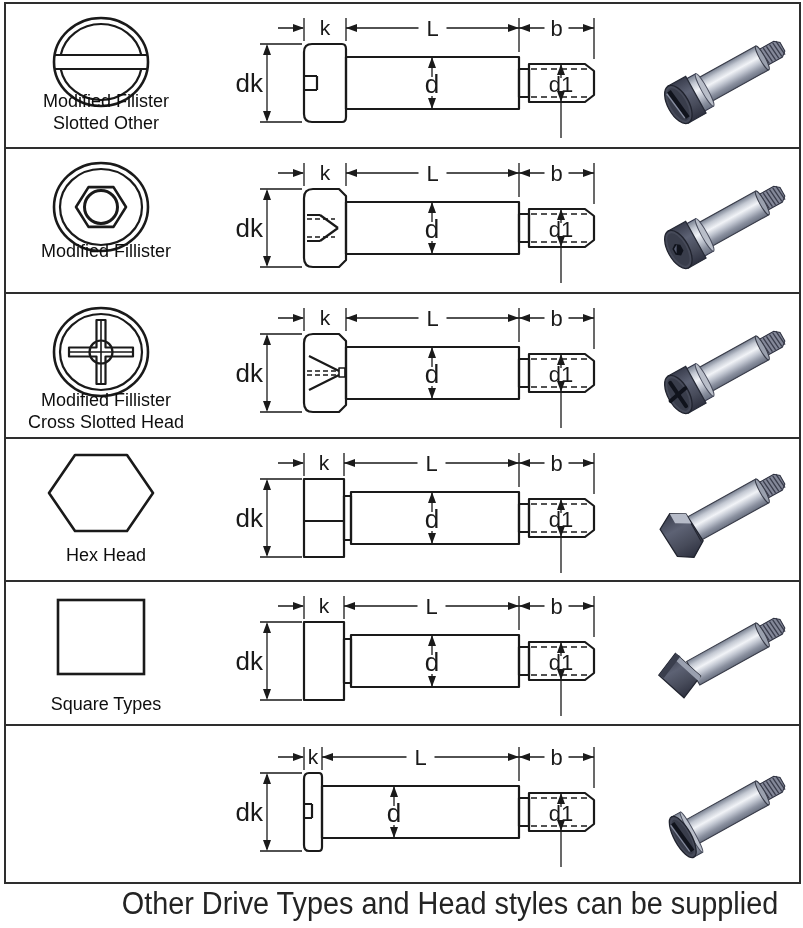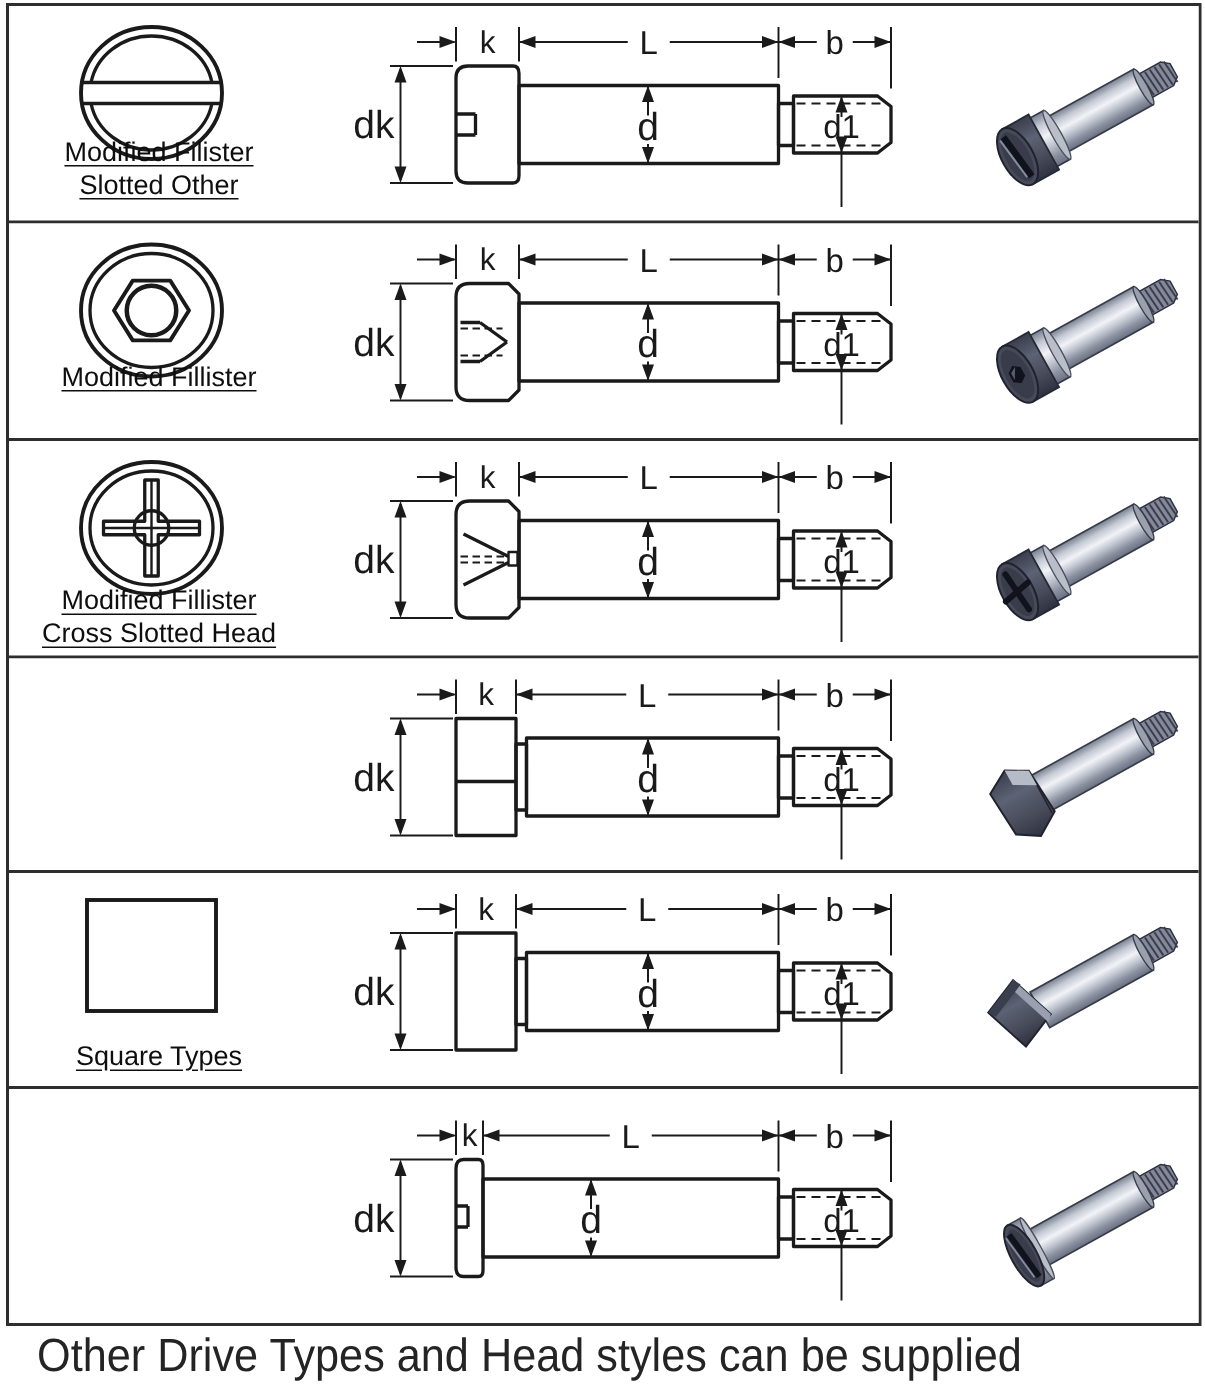--- a/index.html
+++ b/index.html
@@ -5,25 +5,25 @@
   html,body{margin:0;padding:0;background:#fff;}
   .page{position:relative;width:803px;height:928px;background:#fff;overflow:hidden;
         font-family:"Liberation Sans",sans-serif;}
   .table{position:absolute;left:4px;top:2px;width:793px;border:2px solid #2e2e2e;background:#fff;}
   .row{position:relative;border-bottom:2px solid #2e2e2e;overflow:hidden;background:#fff;}
   .row:last-child{border-bottom:none;}
   .cell-head{position:absolute;left:0;top:0;width:228px;height:100%;}
   .headsvg{position:absolute;left:0;top:0;}
   .head-label{position:absolute;left:5px;width:190px;text-align:center;
               font-size:18px;color:#0e0e0e;line-height:1.2;}
-  .lbl{display:block;text-decoration:underline;text-underline-offset:3px;}
+  .lbl{display:block;text-underline-offset:3px;}
   .cell-dim{position:absolute;left:228px;top:0;}
   .cell-screw{position:absolute;right:3px;top:0;}
   .dim-svg text{font-family:"Liberation Sans",sans-serif;}
-  .caption-wrap{position:absolute;top:886px;left:0;width:803px;text-align:left;}
+  .caption-wrap{position:absolute;top:886px;left:0;width:803px;text-align:right;}
   .caption{display:inline-block;font-size:31px;color:#242424;transform:scaleX(.93);
            transform-origin:center;white-space:nowrap;}
 </style>
 </head>
 <body>
 
 <div class="page">
 
   <svg width="0" height="0" style="position:absolute" aria-hidden="true">
     <defs>
@@ -269,20 +269,28 @@
     <ellipse cx="-3" cy="0" rx="8" ry="18" fill="#393d4b"></ellipse>
               <g stroke="#10131c" stroke-width="4" stroke-linecap="round">
                 <line x1="-4.5" y1="-14" x2="-2" y2="14"></line>
                 <line x1="-13" y1="2" x2="6" y2="-2"></line>
               </g>
             </g>
           </svg></div>
     </div>
 
     <div class="row" style="height:141px">
+      <div class="cell-head">
+        <div id="head-3" class="headsvg"><svg width="228" height="141" viewBox="0 0 228 141">
+              <polygon points="43,54 69,16 121,16 147,54 121,92 69,92" stroke="#1a1a1a" fill="none" stroke-width="2.6" stroke-linejoin="round"></polygon>
+            </svg></div>
+        <div class="head-label" style="top:106px">
+          <span class="lbl">Hex Head</span>
+        </div>
+      </div>
       <div id="dim-3" class="cell-dim"><svg class="dim-svg" width="422" height="141" viewBox="0 0 422 141">
   <g stroke="#1a1a1a" stroke-width="1.3" fill="none">
    <path d="M70,14 V37 M110,14 V37 M285,14 V48 M360,14 V55 M26,40 H68 M26,118 H68"></path>
    <path d="M44,24 H69 M110,24 H183.5 M211.5,24 H285 M285,24 H310.5 M334.5,24 H360"></path>
    <path d="M33,42 V116"></path>
    <path d="M198,54 V73 M198,92 V104"></path>
    <path d="M327,61 V74 M327,92 V134"></path>
   </g>
   <g fill="#1a1a1a" stroke="none">
               <polygon points="70,24 59,20 59,28"></polygon>

